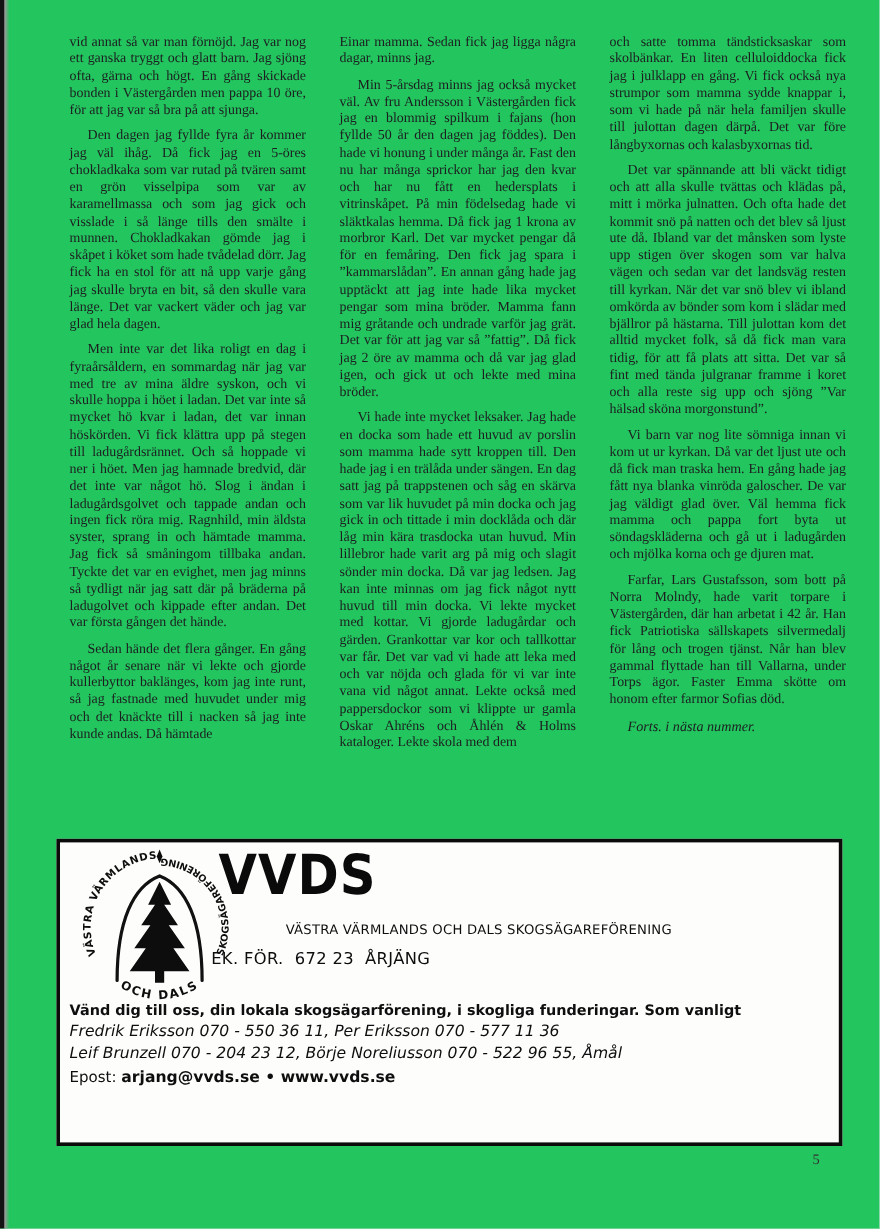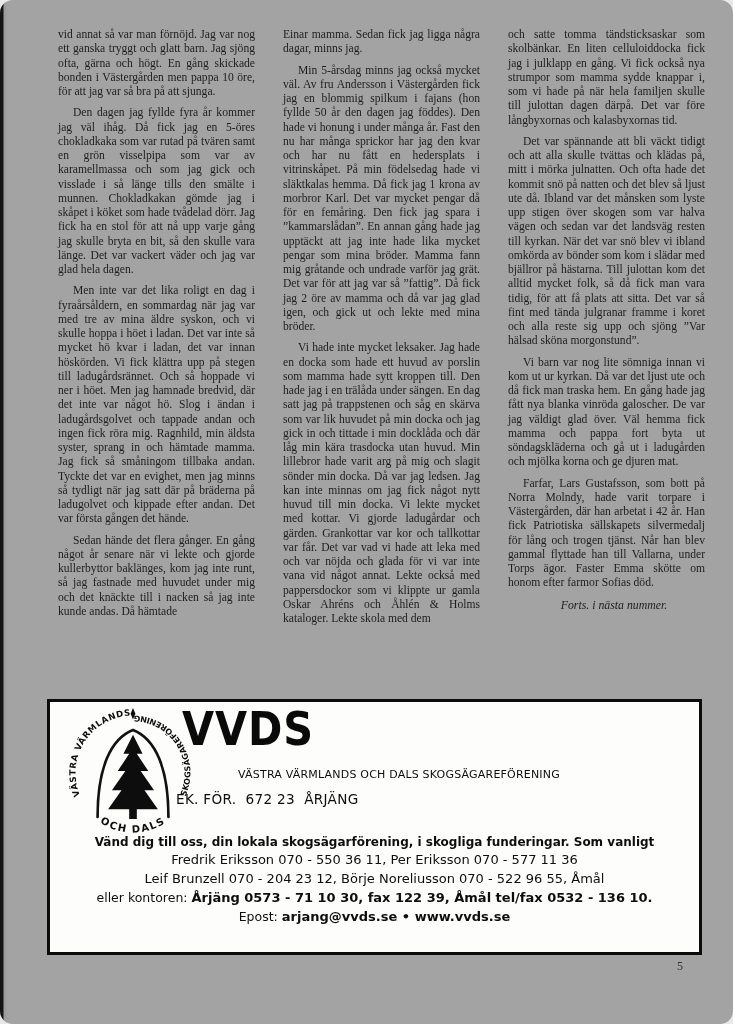--- a/index.html
+++ b/index.html
@@ -1,37 +1,37 @@
 <!DOCTYPE html>
 <html><head>
 <meta charset="utf-8">
 <style>
   html,body{margin:0;padding:0;background:#e8e8e6;}
   .page{
     position:relative;width:733px;height:1024px;margin:0 auto;
-    background:#a3a3a3;overflow:hidden;
-    font-family:"Liberation Serif",serif;color:#1d1d20;border-radius:13px;
+    background:#22c55e;overflow:hidden;
+    font-family:"Liberation Serif",serif;color:#1d1d20;
   }
   .scan-edge{
     position:absolute;left:0;top:0;bottom:0;width:8px;
     background:linear-gradient(90deg,#141414 0px,#141414 3px,#9a9a98 4px,rgba(180,180,178,0) 100%);
   }
   
   .cols{
     position:absolute;left:58px;top:28px;width:647px;
     display:flex;gap:28px;
   }
   .col{
     width:197px;font-size:11.6px;line-height:14.25px;
     text-align:justify;
   }
   .col p{margin:0 0 7px 0;text-indent:15px;}
   .col p.cont{text-indent:0;}
   .closing{
-    text-align:center;font-style:italic;margin-top:3px;font-size:11.8px;
+    text-align:left;font-style:italic;margin-top:3px;font-size:11.8px;
   }
   
   .ad{
     position:absolute;left:47px;top:699px;width:649px;height:250px;
     border:3px solid #0b0b0b;background:#fdfdfc;
     font-family:"DejaVu Sans","Liberation Sans",sans-serif;color:#0e0e0e;
   }
   .logo{position:absolute;left:10px;top:4px;}
   .vvds{
     position:absolute;left:132px;top:0px;
@@ -40,24 +40,24 @@
   }
   .ad-subtitle{
     position:absolute;left:126px;top:66px;width:446px;
     text-align:center;font-size:11px;letter-spacing:0.2px;
   }
   .ad-org{
     position:absolute;left:126px;top:89px;width:446px;
     text-align:left;font-size:13.6px;white-space:pre;letter-spacing:0.3px;
   }
   .adtext{
-    position:absolute;left:8px;right:8px;top:131px;text-align:center;
+    position:absolute;left:8px;right:8px;top:131px;text-align:left;
   }
   .adtext .b{font-weight:bold;font-size:12px;line-height:18px;}
-  .adtext .r{font-size:13px;line-height:18.5px;}
+  .adtext .r{font-size:13px;line-height:18.5px;font-style:italic;}
   .adtext .m{font-size:12.5px;line-height:19px;}
   .adtext .m b{font-size:13px;}
   .pagenum{
     position:absolute;left:677px;top:959px;font-size:12px;color:#333;
   }
 </style>
 </head>
 <body>
 
 <div class="page">
@@ -108,19 +108,18 @@
     </div>
 
     <div class="vvds">VVDS</div>
     <div class="ad-subtitle">VÄSTRA VÄRMLANDS OCH DALS SKOGSÄGAREFÖRENING</div>
     <div class="ad-org">EK. FÖR.  672 23  ÅRJÄNG</div>
 
     <div class="adtext">
       <div class="b">Vänd dig till oss, din lokala skogsägarförening, i skogliga funderingar. Som vanligt</div>
       <div class="r">Fredrik Eriksson 070 - 550 36 11, Per Eriksson 070 - 577 11 36</div>
       <div class="r">Leif Brunzell 070 - 204 23 12, Börje Noreliusson 070 - 522 96 55, Åmål</div>
-      <div class="m"><span>eller kontoren: </span><b>Årjäng 0573 - 71 10 30, fax 122 39, Åmål tel/fax 0532 - 136 10.</b></div>
       <div class="m"><span>Epost: </span><b>arjang@vvds.se • www.vvds.se</b></div>
     </div>
   </div>
 
   <div class="pagenum">5</div>
 </div>
 
 </body></html>

